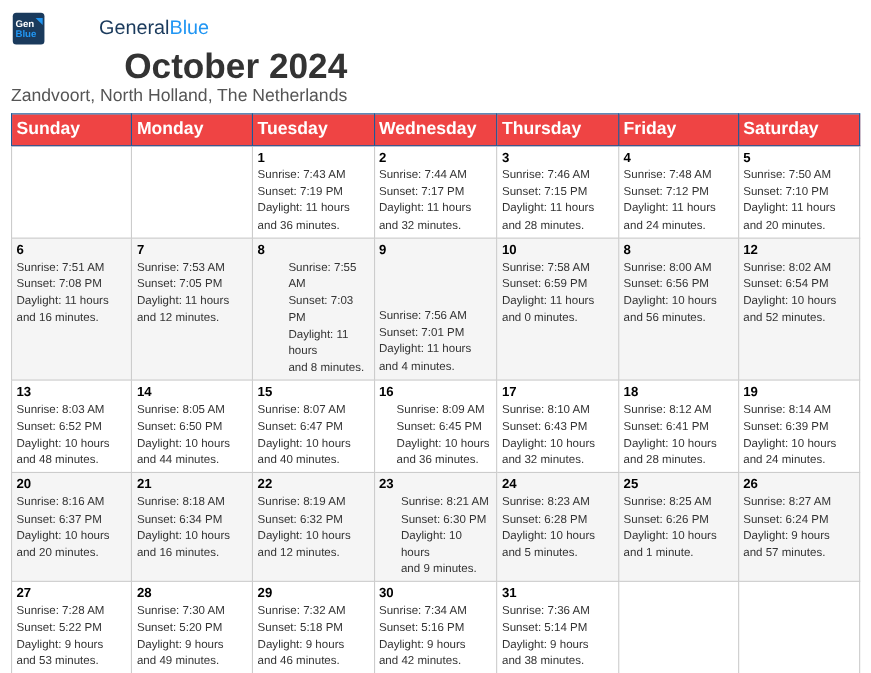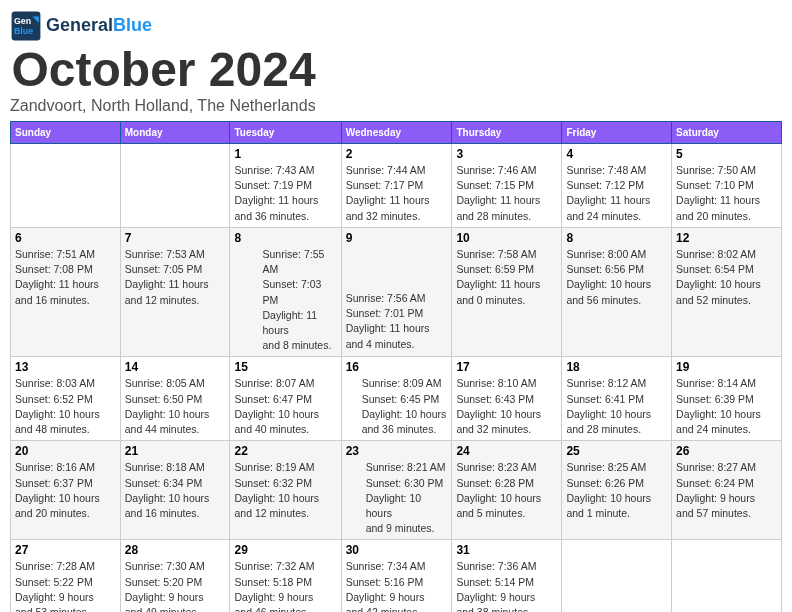--- a/index.html
+++ b/index.html
@@ -17,52 +17,53 @@
       margin-bottom: 6px;
       flex-direction: column;
     }
     .logo {
       display: flex;
       align-items: center;
       gap: 4px;
     }
     .logo-text {
       font-size: 18px;
-      font-weight: bold;
+      font-weight: normal;
       color: #1a3a5c;
       line-height: 1.1;
+      margin-left: 44px;
     }
     .logo-blue { color: #2196F3; }
     .logo-icon {
       width: 32px;
       height: 32px;
     }
     .title-area {
       text-align: right;
     }
     .month-title {
-      font-size: 48px;
+      font-size: 32px;
       font-weight: bold;
       color: #333;
     }
     .location-title {
       font-size: 16px;
       color: #555;
     }
     table {
       width: 100%;
       border-collapse: collapse;
       font-size: 11px;
     }
     thead th {
-      background: #8b5cf6;
+      background: #ef4444;
       color: #fff;
       padding: 5px 4px;
       text-align: left;
-      font-size: 10px;
+      font-size: 16px;
       font-weight: bold;
       border: 1px solid #1a5a9a;
     }
     tbody td {
       border: 1px solid #ccc;
       vertical-align: top;
       padding: 3px 4px;
       min-height: 80px;
       height: 80px;
       width: 113px;

